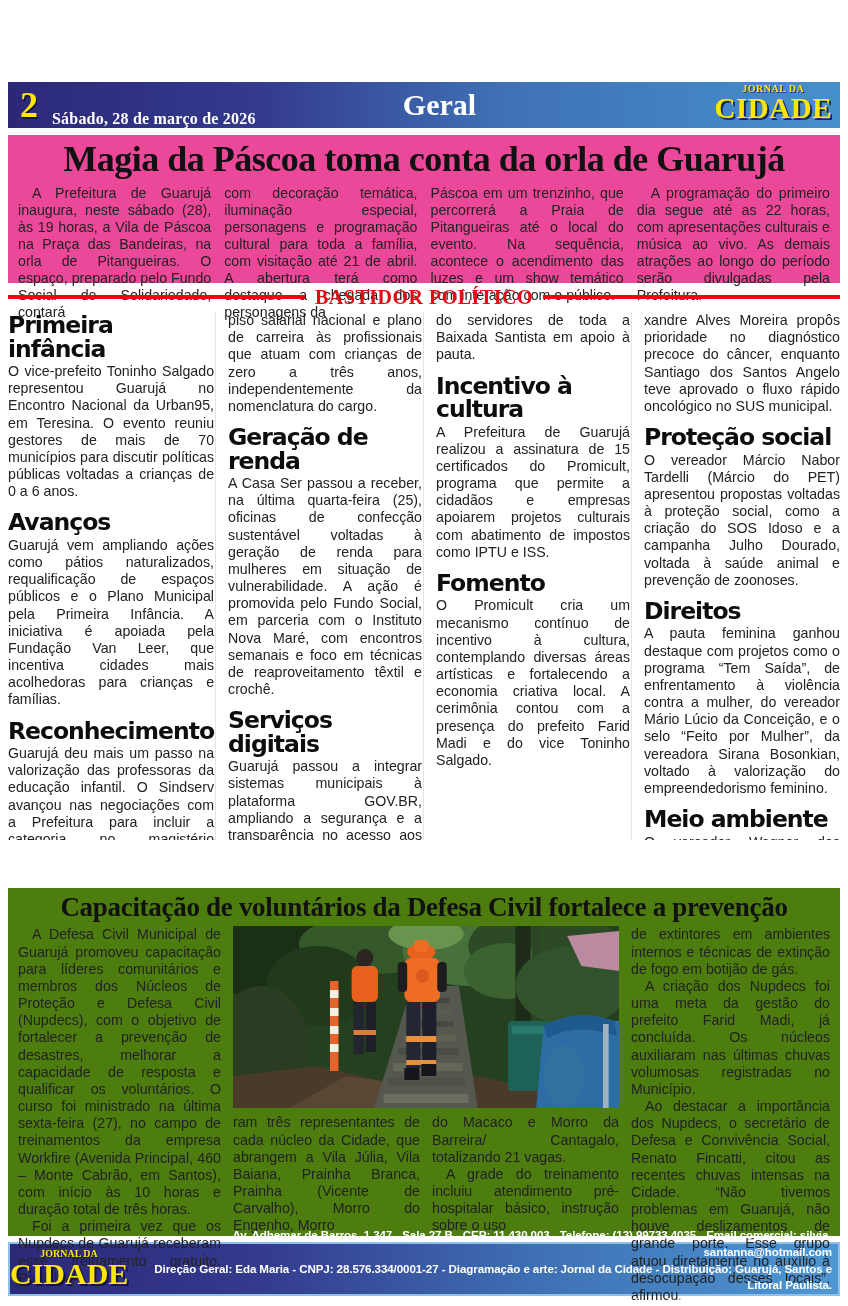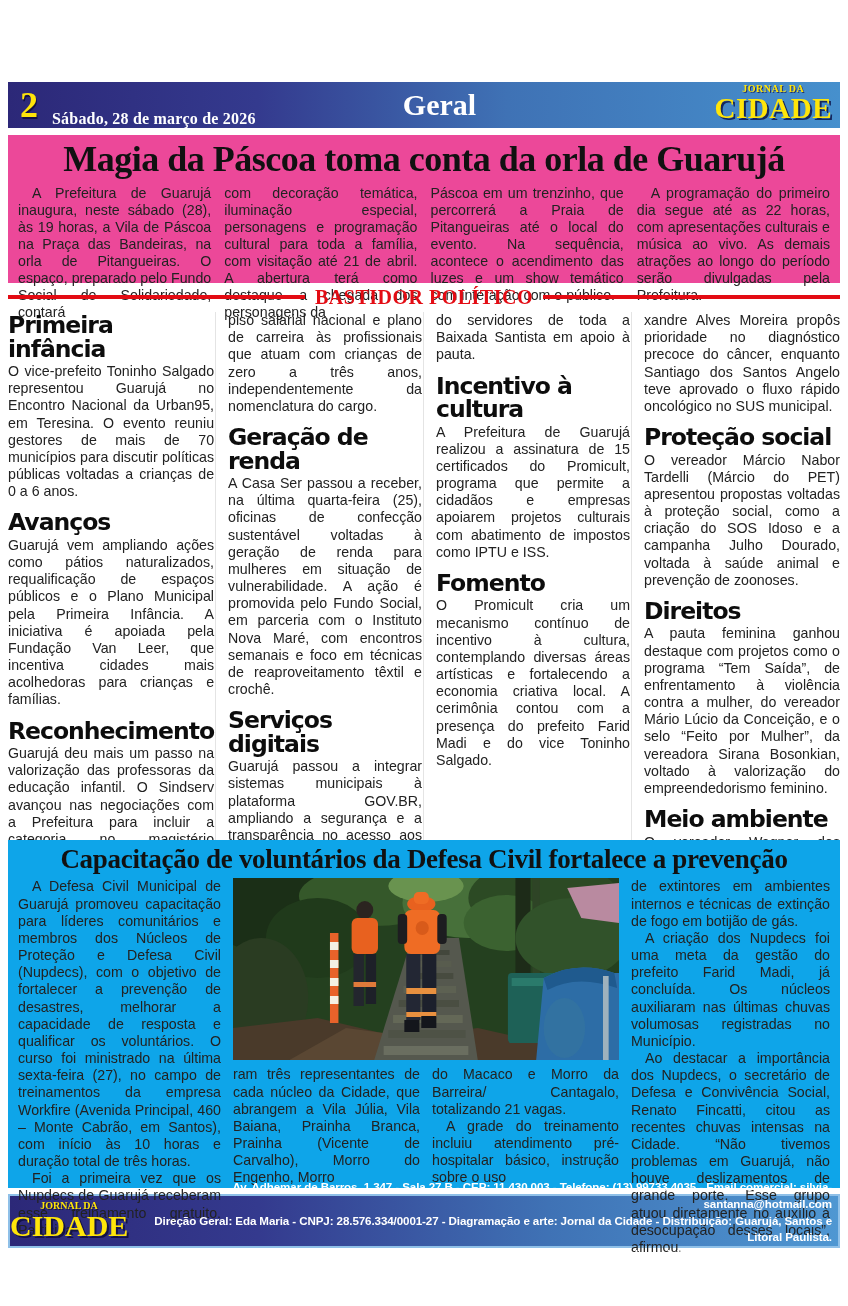--- a/index.html
+++ b/index.html
@@ -63,21 +63,21 @@
   .pcol:last-child { border-right:none; padding-right:0; }
   .pcol h3 {
     font-family:"DejaVu Sans", sans-serif; font-weight:bold;
     font-size:23.5px; letter-spacing:-1px; color:#0d0d0d;
     margin:11px 0 2px; line-height:1;
   }
   .pcol .blk:first-child h3 { margin-top:2px; }
   .pcol p { font-size:14.2px; line-height:1.21; text-align:justify; color:#222; }
 
   
-  .defesa { height:348px; background:#0ea5e9; padding:5px 10px 8px; }
+  .defesa { height:348px; background:#4d7c0f; padding:5px 10px 8px;margin-top:48px; }
   .defesa h2 {
     font-family:"Liberation Serif", serif; font-weight:bold;
     font-size:27px; text-align:center; color:#111; letter-spacing:-.3px;
     margin-bottom:5px; line-height:1.05;
   }
   .defesa-grid { display:grid; grid-template-columns:203px 1fr 199px; gap:12px; }
   .defesa-grid p { font-size:14.2px; line-height:1.21; text-align:justify; color:#222; }
   .photo-wrap { width:100%; }
   .photo-wrap svg { display:block; width:100%; height:182px; }
   .below-photo { display:grid; grid-template-columns:1fr 1fr; gap:12px; margin-top:6px; }

